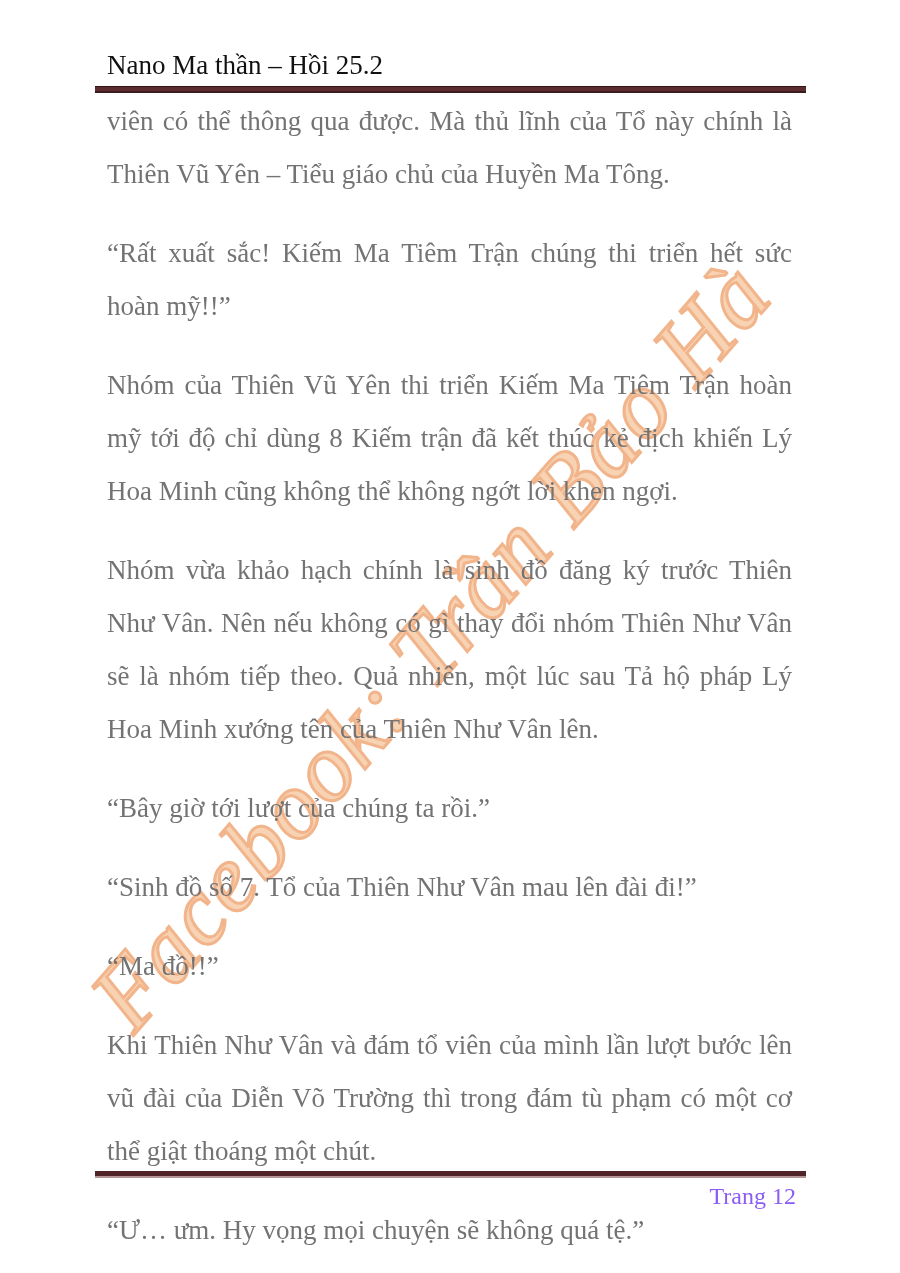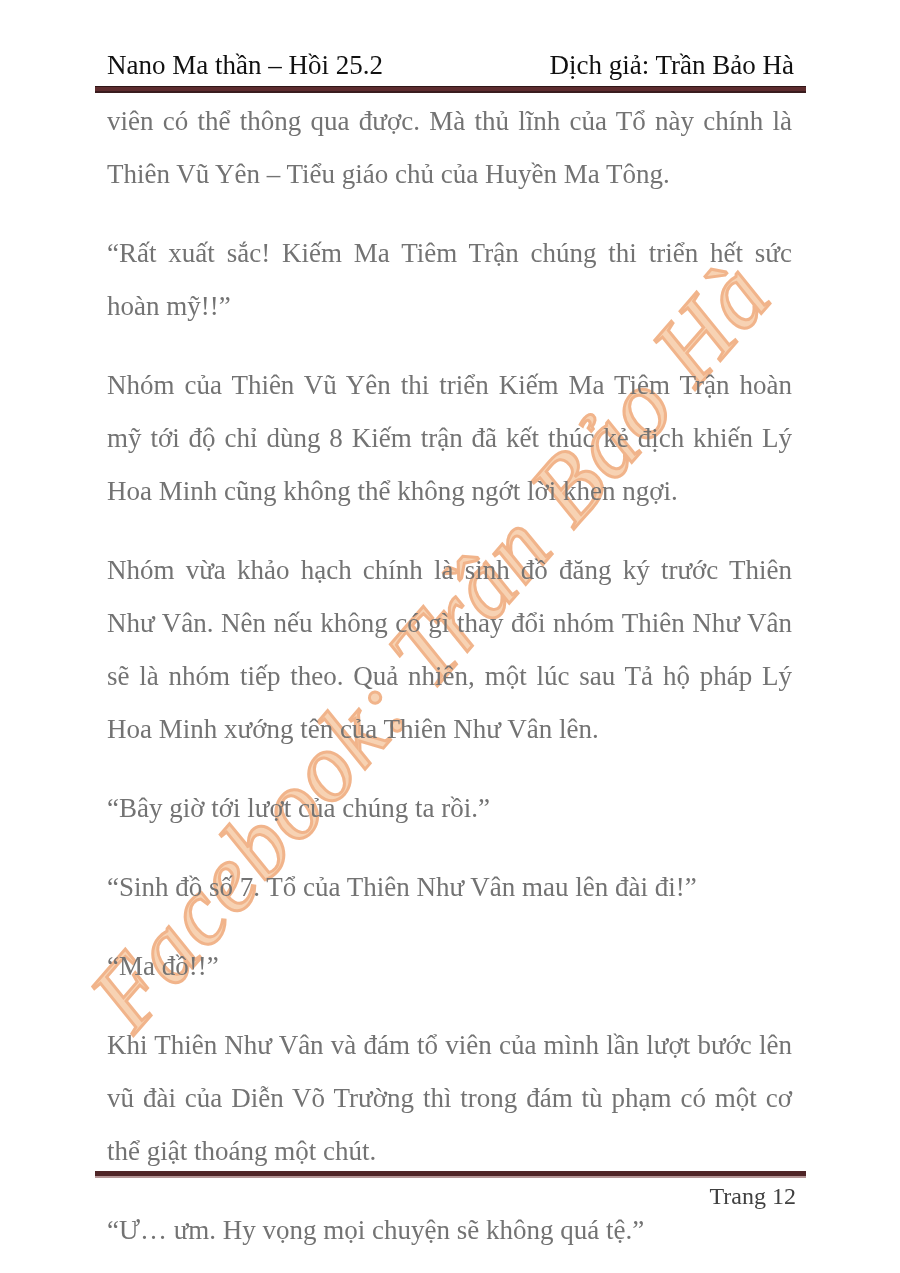--- a/index.html
+++ b/index.html
@@ -89,32 +89,31 @@
   .footer-rule {
     height: 5px;
     background: #4f2527;
     border-bottom: 2px solid #b59697;
   }
   .footer-row {
     padding: 4px 10px 0 10px;
     text-align: right;
     font-size: 24px;
     line-height: 28px;
-    color: #404040;
+    color: #8b5cf6;
   }
 </style>
 </head>
 <body>
 
 <div class="page">
 
   <div class="header">
     <div class="header-row">
       <span>Nano Ma thần – Hồi 25.2</span>
-      <span>Dịch giả: Trần Bảo Hà</span>
     </div>
     <div class="header-rule"></div>
   </div>
 
   <div class="watermark">Facebook: Trần Bảo Hà</div>
 
   <div class="content">
     <p>viên có thể thông qua được. Mà thủ lĩnh của Tổ này chính là Thiên Vũ Yên – Tiểu giáo chủ của Huyền Ma Tông.</p>
     <p>“Rất xuất sắc! Kiếm Ma Tiêm Trận chúng thi triển hết sức hoàn mỹ!!”</p>
     <p>Nhóm của Thiên Vũ Yên thi triển Kiếm Ma Tiêm Trận hoàn mỹ tới độ chỉ dùng 8 Kiếm trận đã kết thúc kẻ địch khiến Lý Hoa Minh cũng không thể không ngớt lời khen ngợi.</p>

